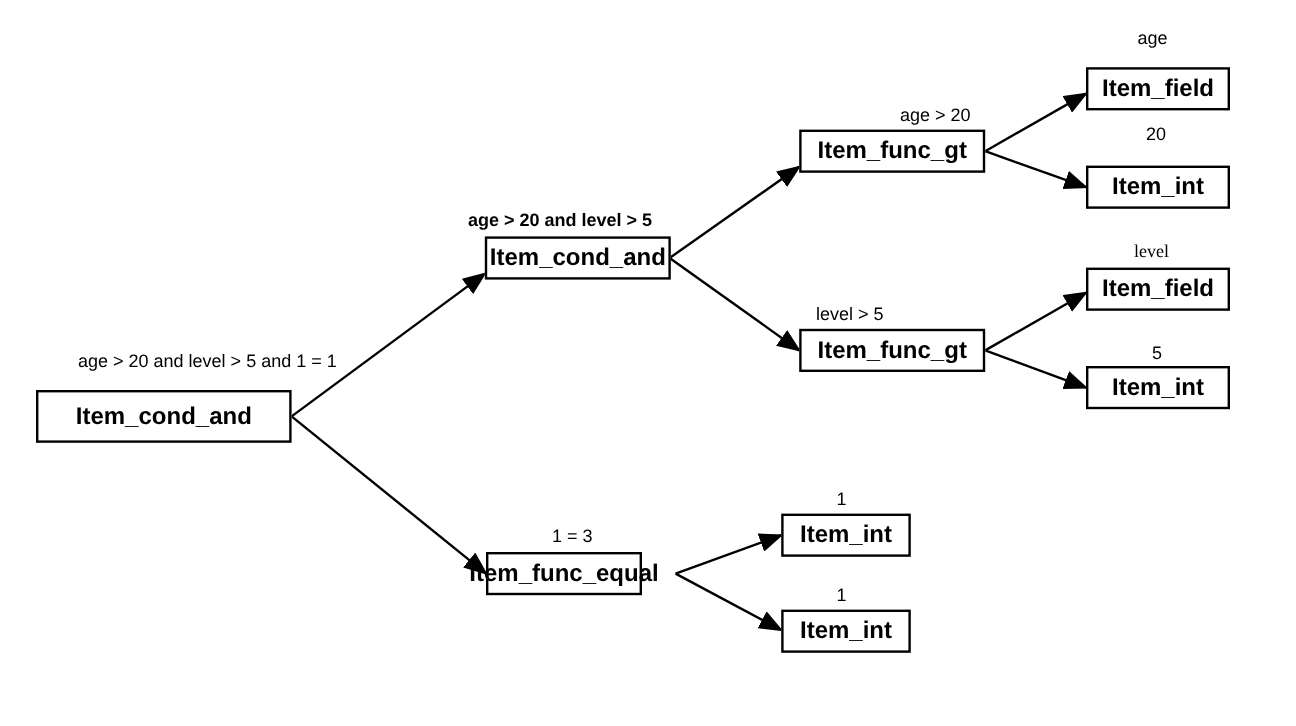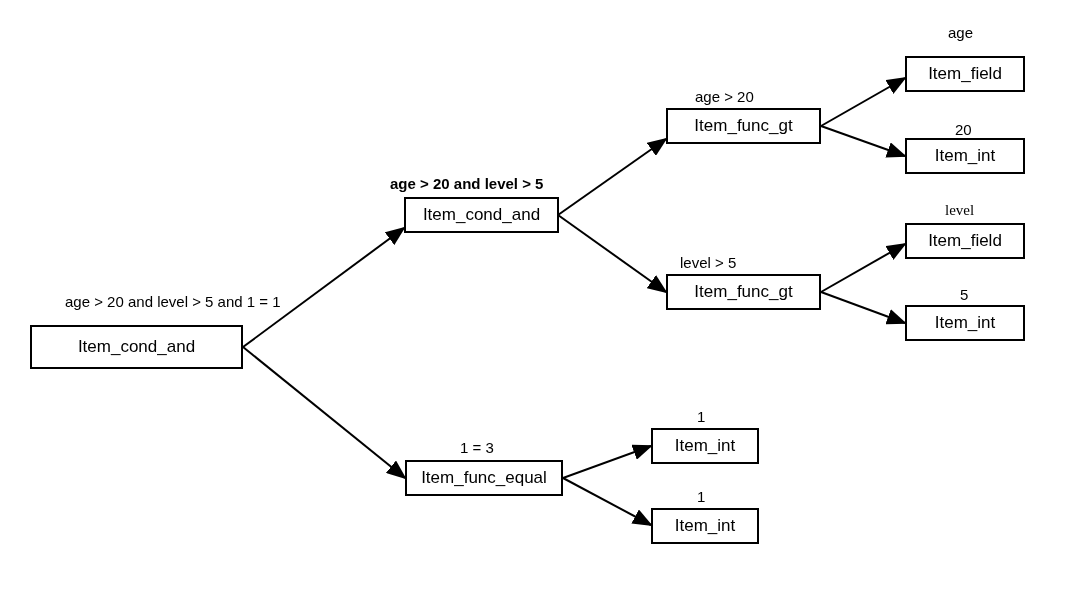--- a/index.html
+++ b/index.html
@@ -10,23 +10,24 @@
       font-family: Arial, Helvetica, sans-serif;
       position: relative;
     }
     .node-box {
       position: absolute;
       border: 2px solid #000;
       background: #fff;
       display: flex;
       align-items: center;
       justify-content: center;
-      font-size: 17px;
+      font-size: 20px;
       padding: 8px 14px;
       white-space: nowrap;
+      font-weight: bold;
     }
     .caption {
       position: absolute;
       font-size: 15px;
       white-space: nowrap;
     }
     svg.arrows {
       position: absolute;
       top: 0;
       left: 0;
@@ -74,40 +75,40 @@
 <div class="node-box" style="left:30px; top:325px; width:213px; height:44px;">
   <span>Item_cond_and</span>
 </div>
 
 <div class="caption" style="left:390px; top:175px;font-weight:bold;">age &gt; 20 and level &gt; 5</div>
 <div class="node-box" style="left:404px; top:197px; width:155px; height:36px;">
   <span>Item_cond_and</span>
 </div>
 
 <div class="caption" style="left:460px; top:439px;">1 = 3</div>
-<div class="node-box" style="left:405px; top:460px; width:158px; height:36px;">
+<div class="node-box" style="left:405px; top:460px; width:130px; height:36px;">
   <span>Item_func_equal</span>
 </div>
 
-<div class="caption" style="left:695px; top:88px;text-align:right;">age &gt; 20</div>
+<div class="caption" style="left:750px; top:88px;text-align:right;">age &gt; 20</div>
 <div class="node-box" style="left:666px; top:108px; width:155px; height:36px;">
   <span>Item_func_gt</span>
 </div>
 
 <div class="caption" style="left:680px; top:254px;">level &gt; 5</div>
 <div class="node-box" style="left:666px; top:274px; width:155px; height:36px;">
   <span>Item_func_gt</span>
 </div>
 
 <div class="caption" style="left:948px; top:24px;">age</div>
 <div class="node-box" style="left:905px; top:56px; width:120px; height:36px;">
   <span>Item_field</span>
 </div>
 
-<div class="caption" style="left:955px; top:104px;margin-top:17px;">20</div>
+<div class="caption" style="left:955px; top:104px;">20</div>
 <div class="node-box" style="left:905px; top:138px; width:120px; height:36px;">
   <span>Item_int</span>
 </div>
 
 <div class="caption" style="left:945px; top:202px;font-family:Liberation Serif, serif;">level</div>
 <div class="node-box" style="left:905px; top:223px; width:120px; height:36px;">
   <span>Item_field</span>
 </div>
 
 <div class="caption" style="left:960px; top:286px;">5</div>

